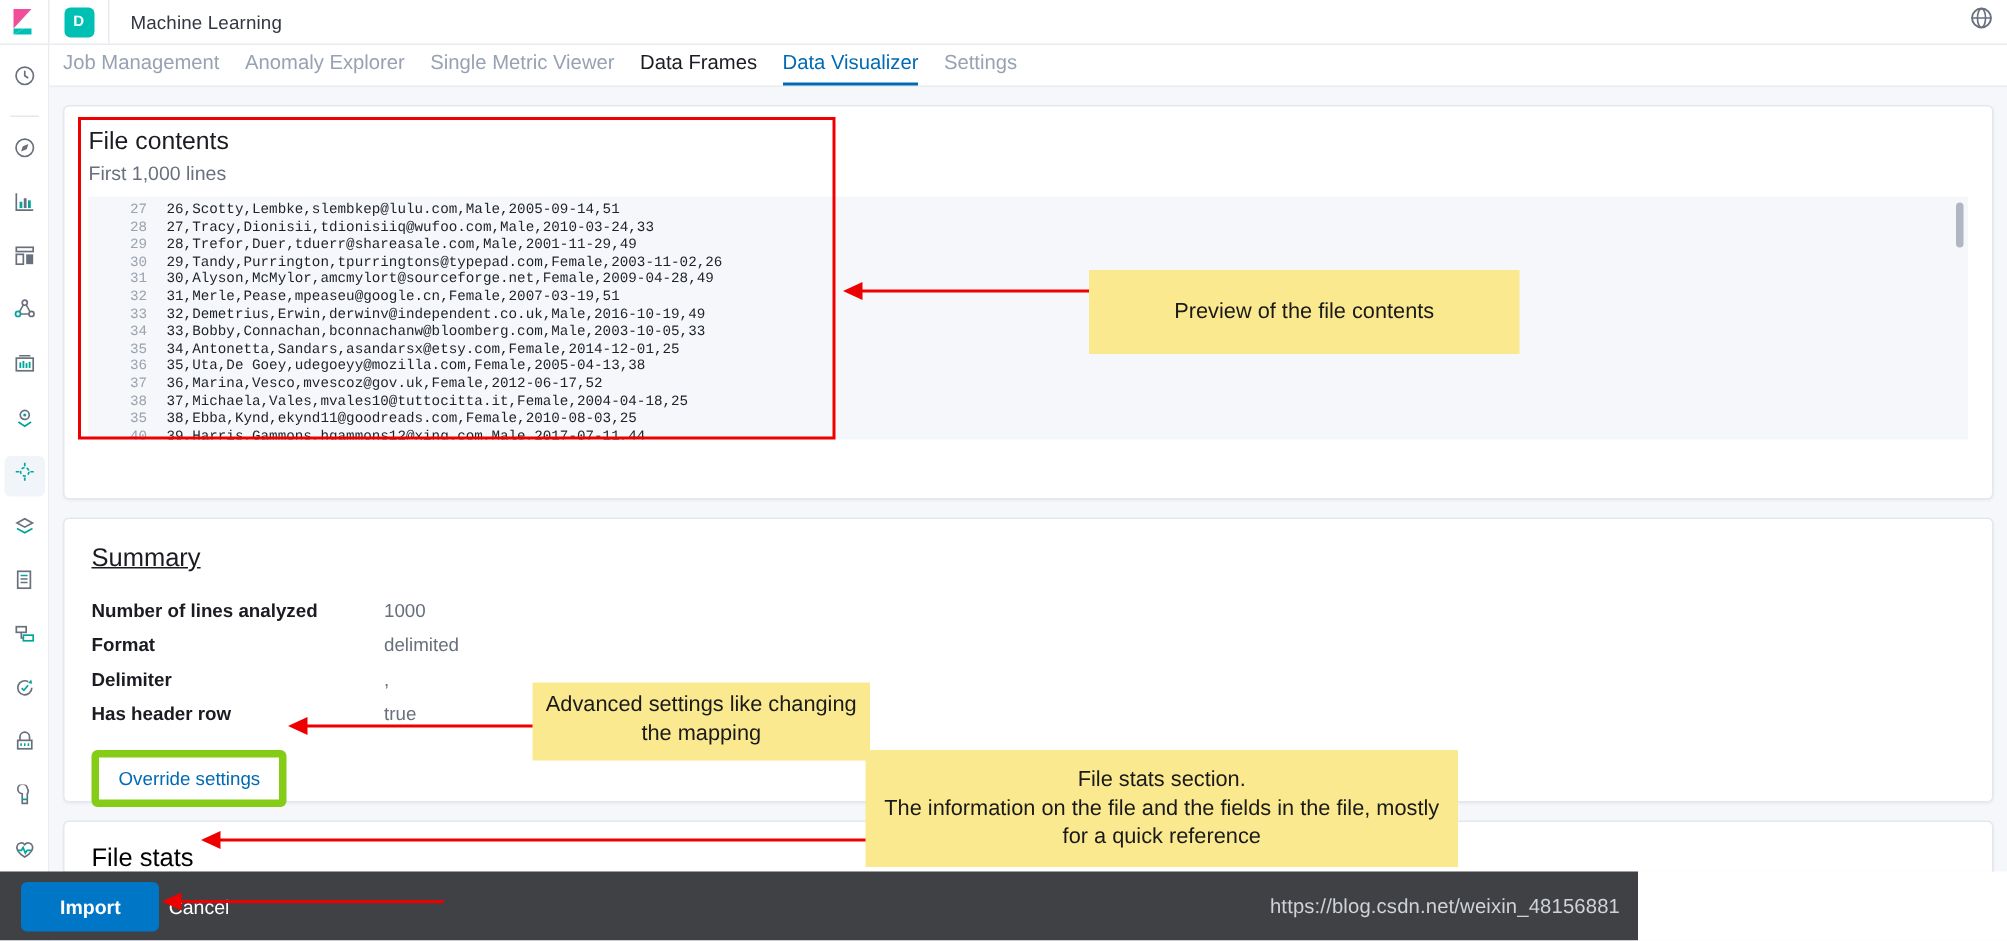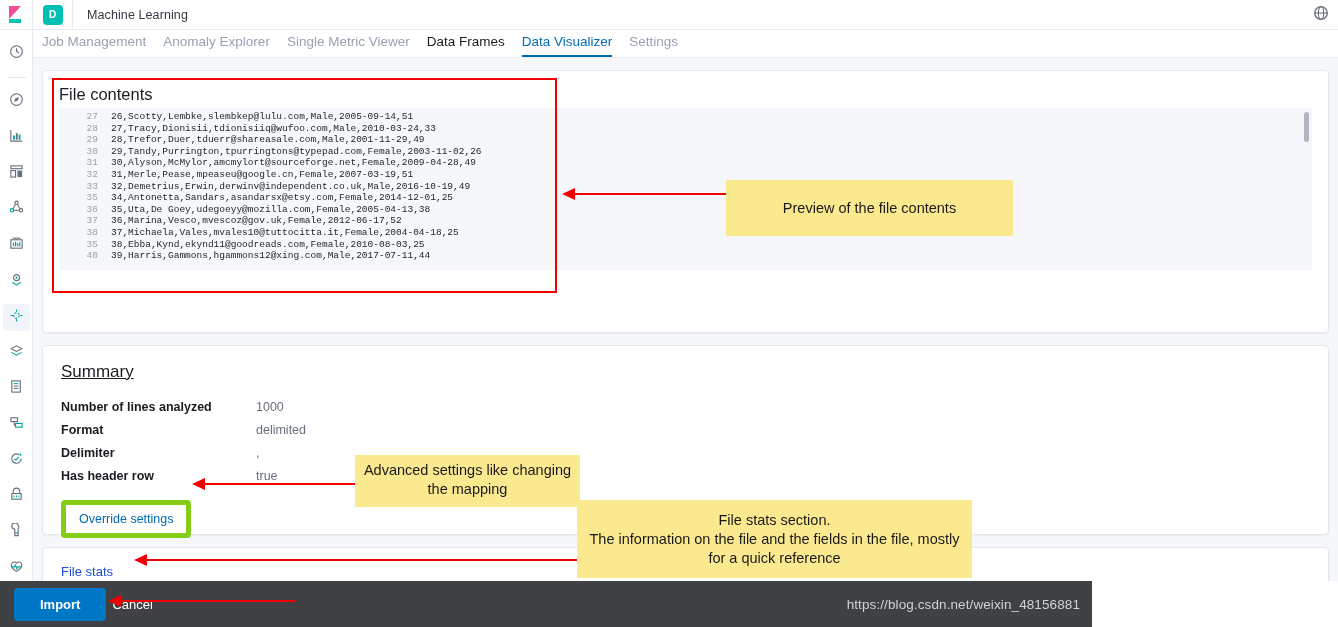--- a/index.html
+++ b/index.html
@@ -102,21 +102,21 @@
   .sum-val { color: #69707d; }
 
   .btn-override {
     margin-top: 8px; display: inline-block;
     border: 5px solid #84cc16; border-radius: 4px;
     color: #006bb4; background: #ffffff;
     font-size: 12.5px; padding: 7px 13px; cursor: pointer;
   }
 
   .panel-filestats { margin-top: 12px; height: 46px; padding: 14px 0 0 18px; }
-  .filestats-link { color: #1d4ed8; font-size: 13px; cursor: pointer; }
+  .filestats-link { color: #000000; font-size: 17px; cursor: pointer; }
 
   
   .bottombar {
     position: absolute; left: 0; bottom: 0; width: 1092px; height: 46px;
     background: #3f4145; display: flex; align-items: center; padding-left: 14px;
   }
   .btn-import {
     background: #0076c7; color: #ffffff; border: none; border-radius: 4px;
     font-size: 13px; font-weight: bold; padding: 9px 26px; cursor: pointer;
   }
@@ -331,20 +331,21 @@
     <div class="tab">Single Metric Viewer</div>
     <div class="tab hovered">Data Frames</div>
     <div class="tab active">Data Visualizer</div>
     <div class="tab">Settings</div>
   </div>
 
   <div class="content">
 
     <div class="panel panel-filecontents">
       <div class="panel-title">File contents</div>
+      <div class="panel-sub">First 1,000 lines</div>
       <div class="codeblock">
         <div id="code-lines">
             <div class="codeline">
               <div class="lineno">27</div>
               <div class="linetext">26,Scotty,Lembke,slembkep@lulu.com,Male,2005-09-14,51</div>
             </div>
             <div class="codeline">
               <div class="lineno">28</div>
               <div class="linetext">27,Tracy,Dionisii,tdionisiiq@wufoo.com,Male,2010-03-24,33</div>
             </div>
@@ -360,20 +361,24 @@
               <div class="lineno">31</div>
               <div class="linetext">30,Alyson,McMylor,amcmylort@sourceforge.net,Female,2009-04-28,49</div>
             </div>
             <div class="codeline">
               <div class="lineno">32</div>
               <div class="linetext">31,Merle,Pease,mpeaseu@google.cn,Female,2007-03-19,51</div>
             </div>
             <div class="codeline">
               <div class="lineno">33</div>
               <div class="linetext">32,Demetrius,Erwin,derwinv@independent.co.uk,Male,2016-10-19,49</div>
+            </div>
+            <div class="codeline">
+              <div class="lineno">34</div>
+              <div class="linetext">33,Bobby,Connachan,bconnachanw@bloomberg.com,Male,2003-10-05,33</div>
             </div>
             <div class="codeline">
               <div class="lineno">35</div>
               <div class="linetext">34,Antonetta,Sandars,asandarsx@etsy.com,Female,2014-12-01,25</div>
             </div>
             <div class="codeline">
               <div class="lineno">36</div>
               <div class="linetext">35,Uta,De Goey,udegoeyy@mozilla.com,Female,2005-04-13,38</div>
             </div>
             <div class="codeline">

